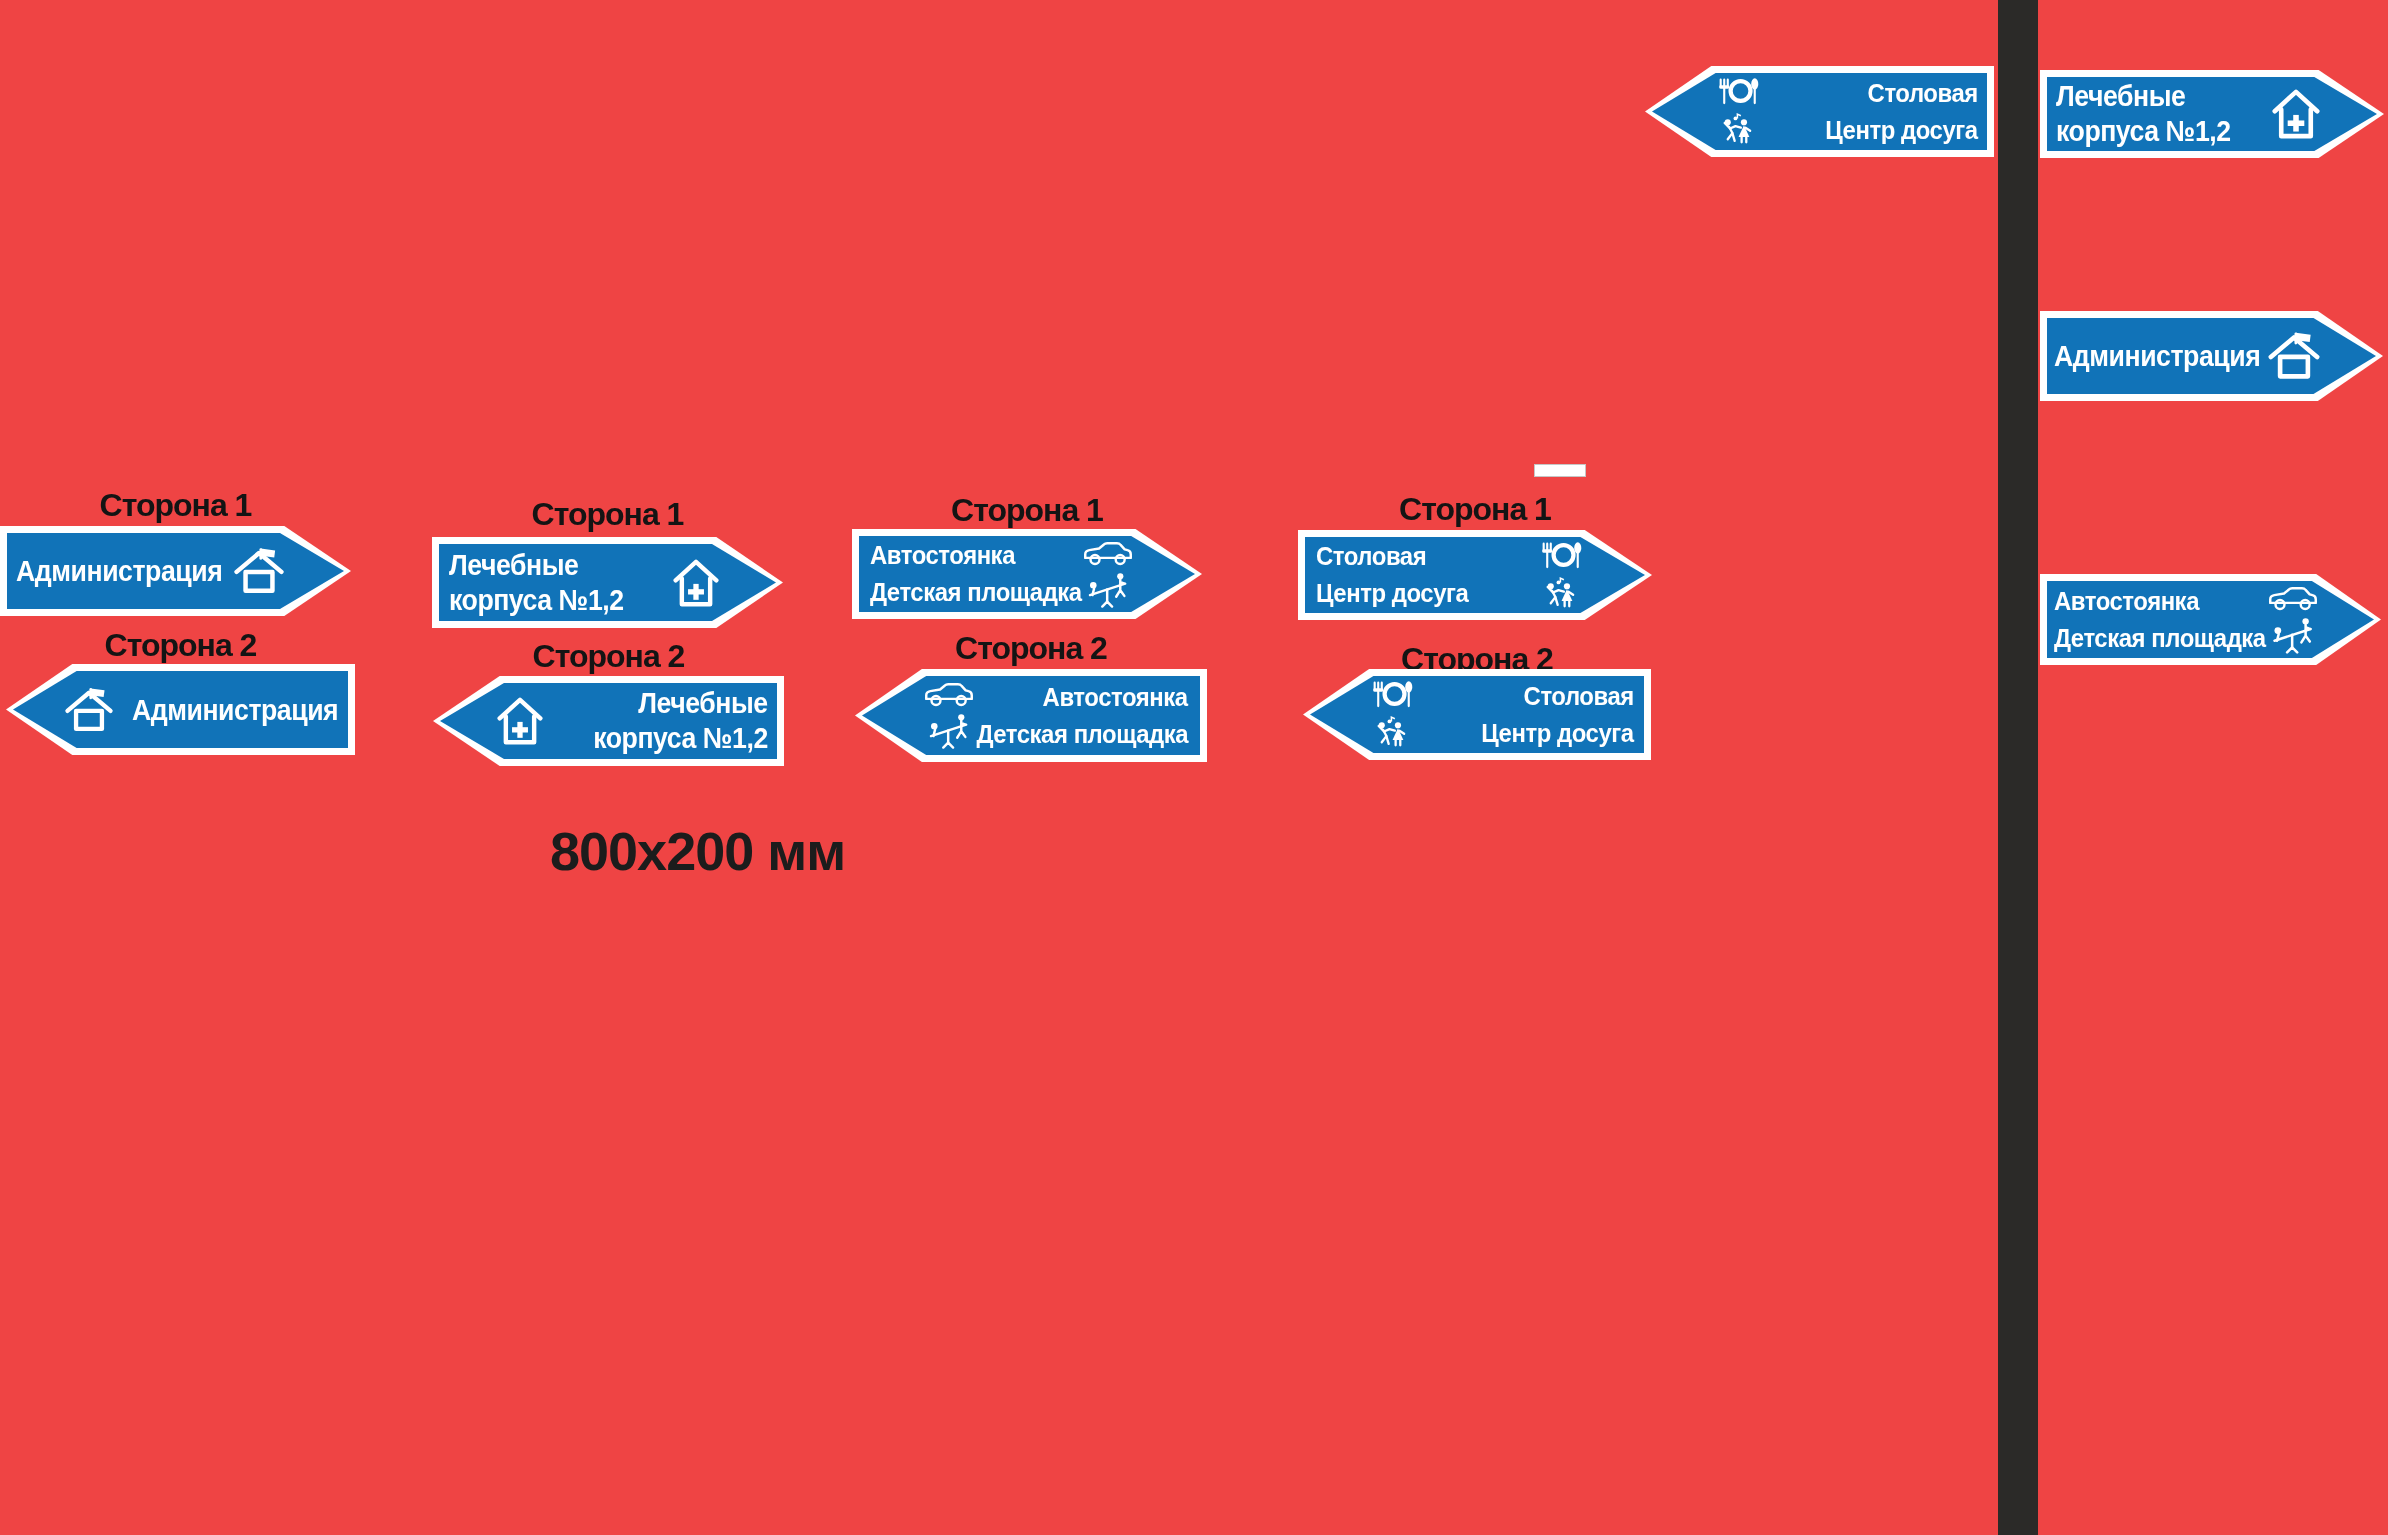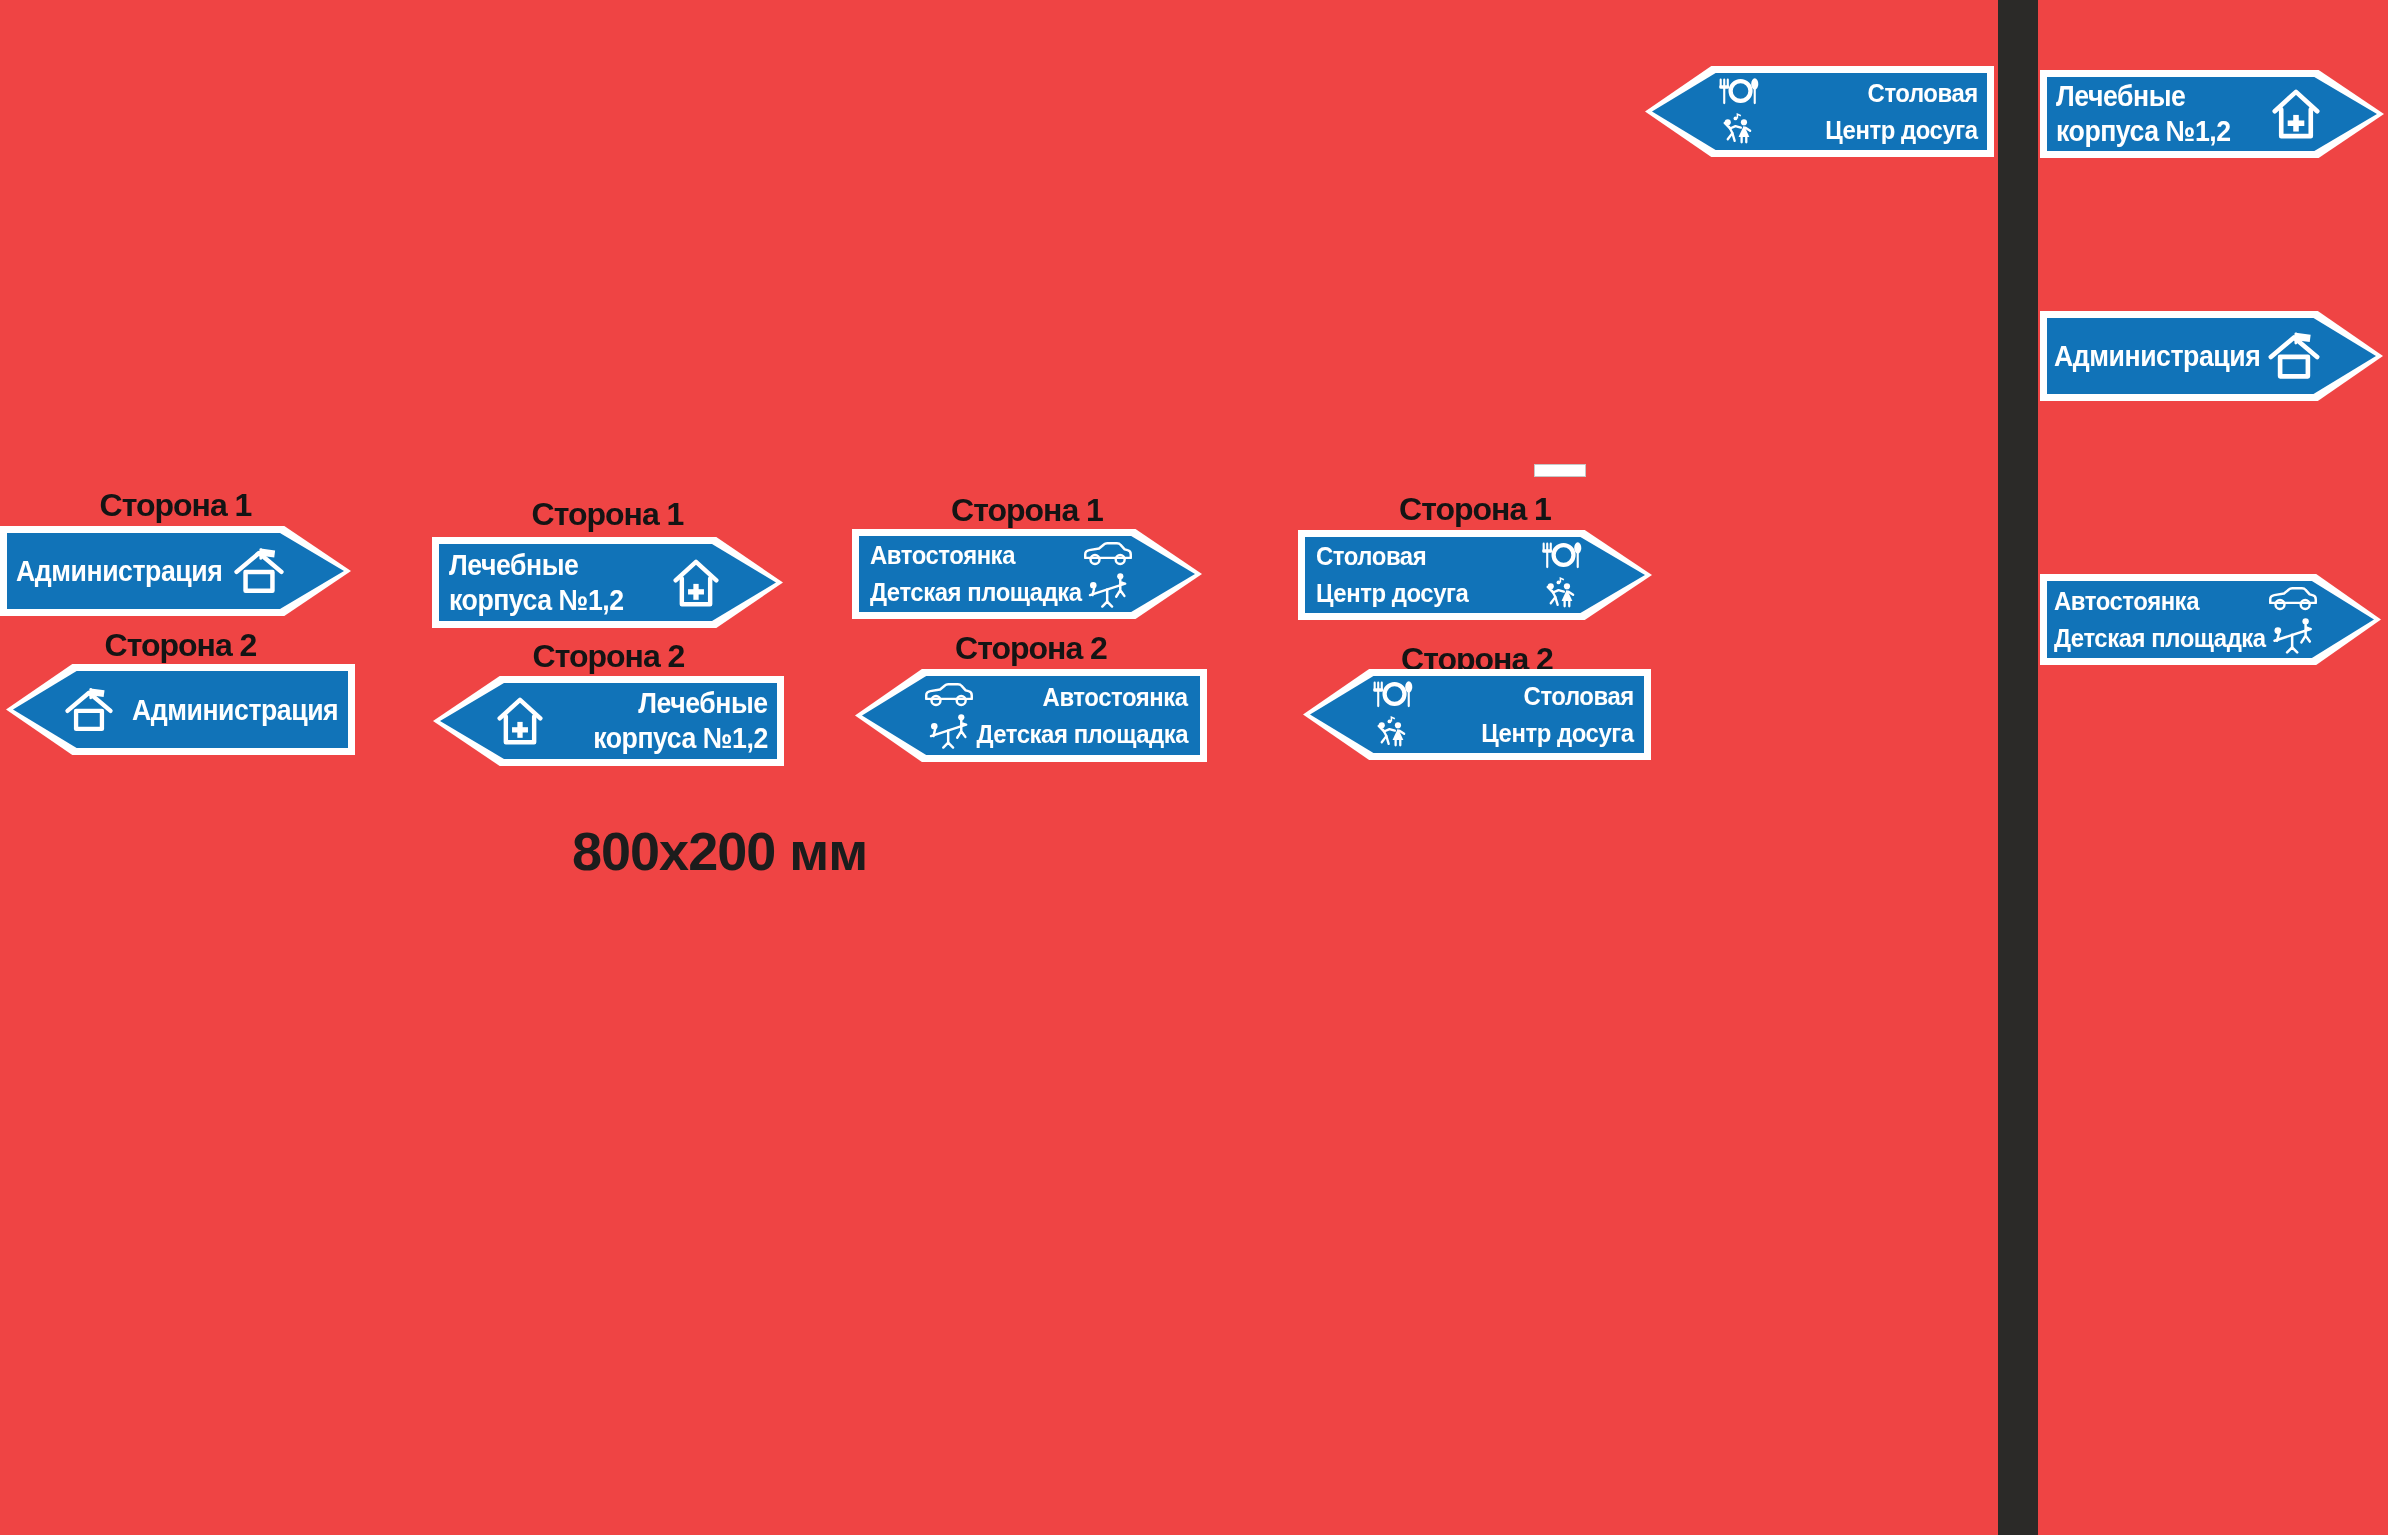--- a/index.html
+++ b/index.html
@@ -289,16 +289,16 @@
       <svg class="ic" width="34" height="34" viewBox="0 0 34 34">
           <use href="#i-dancer"></use>
         </svg>
     </div>
     <div class="content toL fs26" style="padding-right:17px; padding-left:103px;">
       <div class="line">Столовая</div>
       <div class="line">Центр досуга</div>
     </div>
   </div>
 
-  <div class="dim-title" style="left:572px; top:820px;">800x200 мм</div>
+  <div class="dim-title" style="left:550px; top:820px;">800x200 мм</div>
 
 </div>
 
 
 </body></html>

